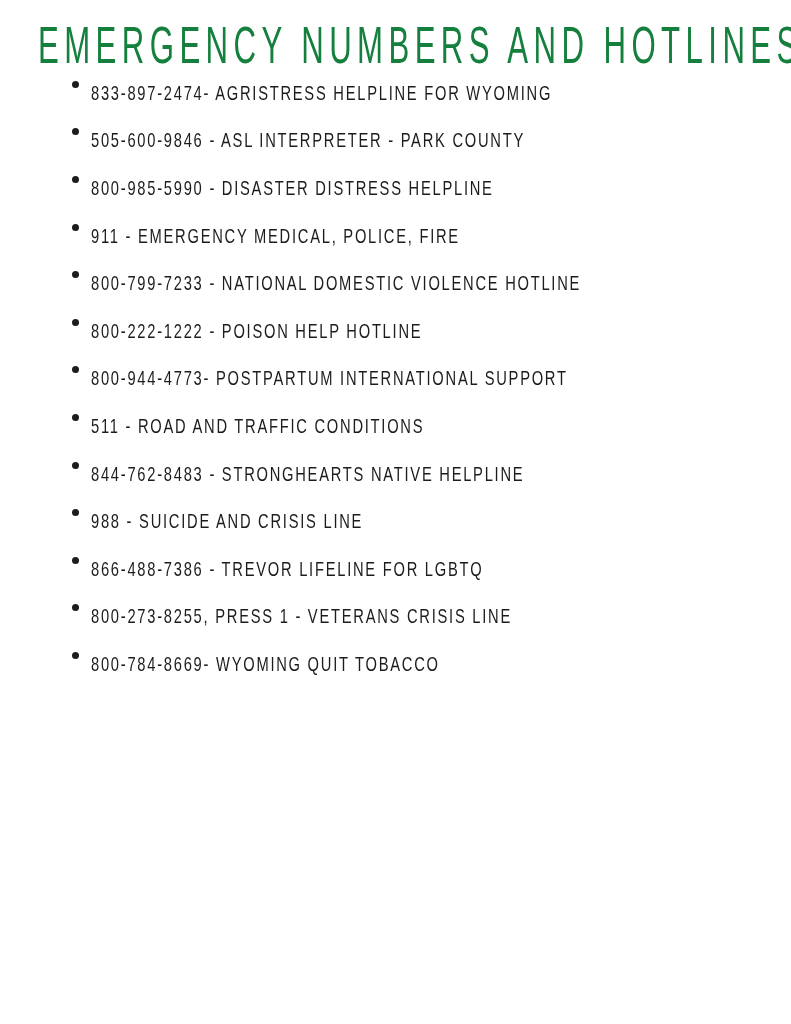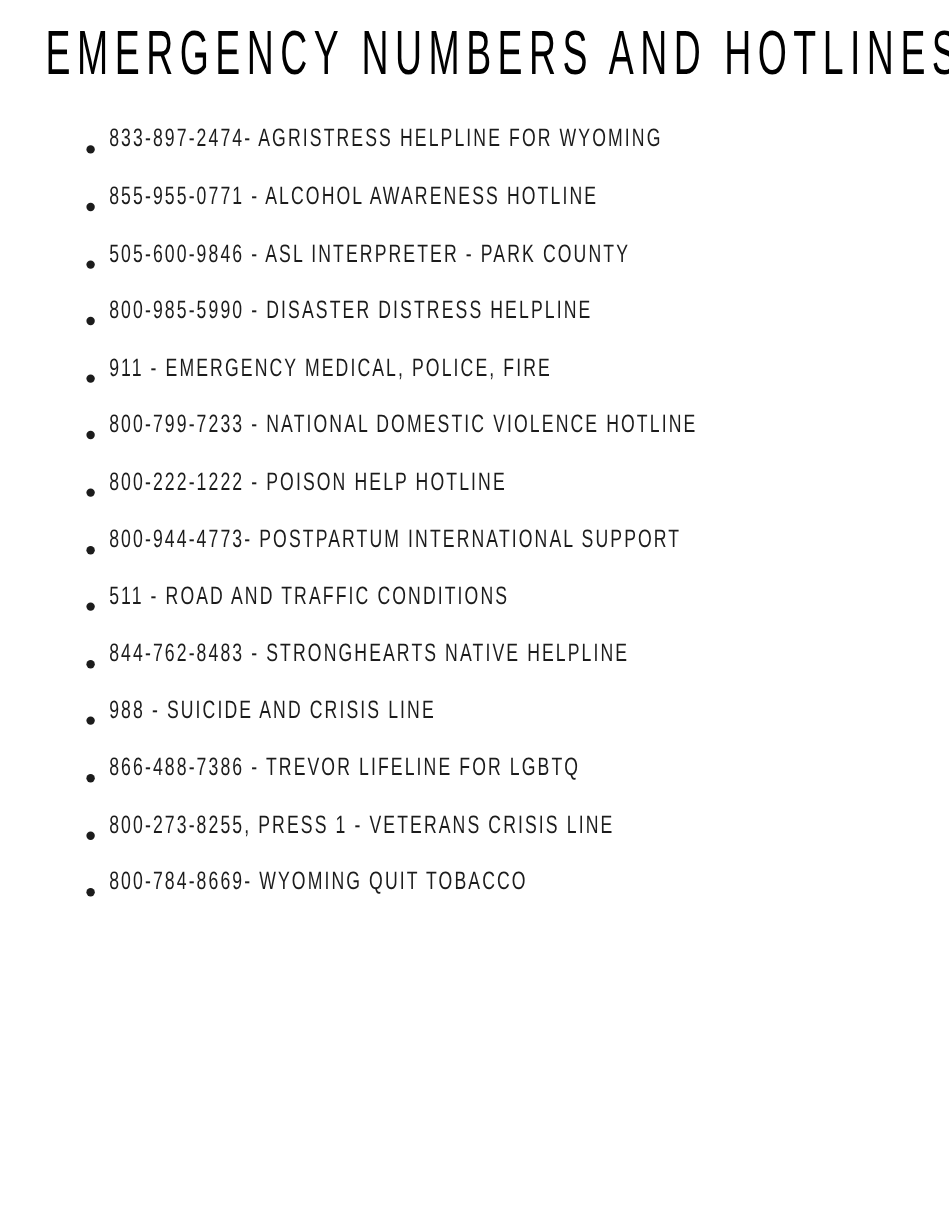--- a/index.html
+++ b/index.html
@@ -16,38 +16,38 @@
     height: 1024px;
     background: #ffffff;
     color: #1c1c1c;
     box-sizing: border-box;
   }
   h1.doc-title {
     margin: 16px 0 0 38px;
     font-size: 52px;
     font-weight: 500;
     line-height: 1.15;
-    color: #000000;
+    color: #15803d;
     white-space: nowrap;
   }
   h1.doc-title .squeeze {
     display: inline-block;
     transform: scaleX(0.60);
     transform-origin: left center;
     letter-spacing: 9px;
     white-space: nowrap;
   }
   ul.hotline-list {
     list-style: none;
     margin: 5px 0 0 0;
     padding: 0 0 0 72px;
   }
   ul.hotline-list li {
     display: flex;
-    align-items: flex-end;
+    align-items: flex-start;
     height: 47.6px;
     white-space: nowrap;
   }
   .bullet {
     flex: 0 0 auto;
     width: 7px;
     height: 7px;
     border-radius: 50%;
     background: #1c1c1c;
     margin-right: 12px;
@@ -70,24 +70,20 @@
   <h1 class="doc-title">
     <span class="squeeze">EMERGENCY NUMBERS AND HOTLINES</span>
   </h1>
 
   <ul class="hotline-list">
   <li>
     <span class="bullet"></span>
     <span class="item-text">833-897-2474- AGRISTRESS HELPLINE FOR WYOMING</span>
   </li>
 
-  <li>
-    <span class="bullet"></span>
-    <span class="item-text">855-955-0771 - ALCOHOL AWARENESS HOTLINE</span>
-  </li>
 
   <li>
     <span class="bullet"></span>
     <span class="item-text">505-600-9846 - ASL INTERPRETER - PARK COUNTY</span>
   </li>
 
 
   <li>
     <span class="bullet"></span>
     <span class="item-text">800-985-5990 - DISASTER DISTRESS HELPLINE</span>

